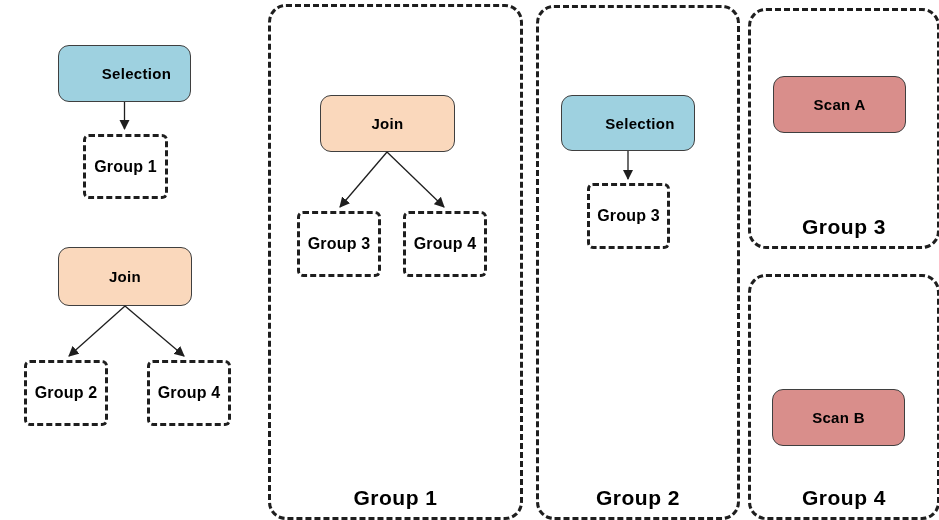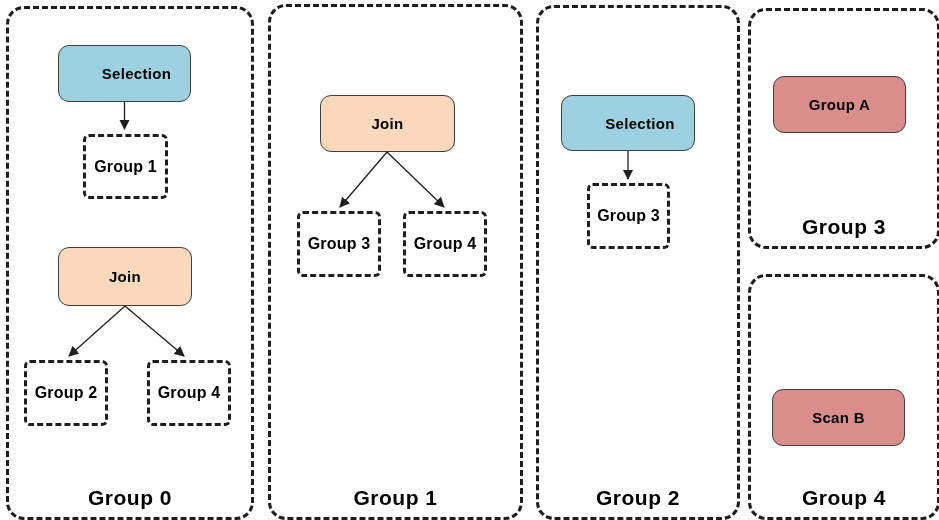--- a/index.html
+++ b/index.html
@@ -91,23 +91,20 @@
       </marker>
     </defs>
     <line x1="124.5" y1="102" x2="124.5" y2="129" marker-end="url(#arrow)"></line>
     <line x1="125" y1="306" x2="69" y2="356" marker-end="url(#arrow)"></line>
     <line x1="125" y1="306" x2="184" y2="356" marker-end="url(#arrow)"></line>
     <line x1="387" y1="152" x2="340" y2="207" marker-end="url(#arrow)"></line>
     <line x1="387" y1="152" x2="444" y2="207" marker-end="url(#arrow)"></line>
     <line x1="628" y1="151" x2="628" y2="179" marker-end="url(#arrow)"></line>
   </svg>
 
-  <div class="panel" style="left:6px; top:6px; width:242px; height:508px;">
-    <div class="panel-label">Group 0</div>
-  </div>
   <div class="node selection" style="left:58px; top:45px; width:133px; height:57px;">
     <span>Selection</span>
   </div>
   <div class="group-ref" style="left:83px; top:134px; width:85px; height:65px;">
     <span>Group 1</span>
   </div>
   <div class="node join" style="left:58px; top:247px; width:134px; height:59px;">
     <span>Join</span>
   </div>
   <div class="group-ref" style="left:24px; top:360px; width:84px; height:66px;">
@@ -137,21 +134,21 @@
     <span>Selection</span>
   </div>
   <div class="group-ref" style="left:587px; top:183px; width:83px; height:66px;">
     <span>Group 3</span>
   </div>
 
   <div class="panel" style="left:748px; top:8px; width:186px; height:235px;">
     <div class="panel-label">Group 3</div>
   </div>
   <div class="node scan" style="left:773px; top:76px; width:133px; height:57px;">
-    <span>Group A</span>
+    <span>Scan A</span>
   </div>
 
   <div class="panel" style="left:748px; top:274px; width:186px; height:240px;">
     <div class="panel-label">Group 4</div>
   </div>
   <div class="node scan" style="left:772px; top:350px; width:133px; height:57px;margin-top:39px;">
     <span>Scan B</span>
   </div>
 
 </div>

